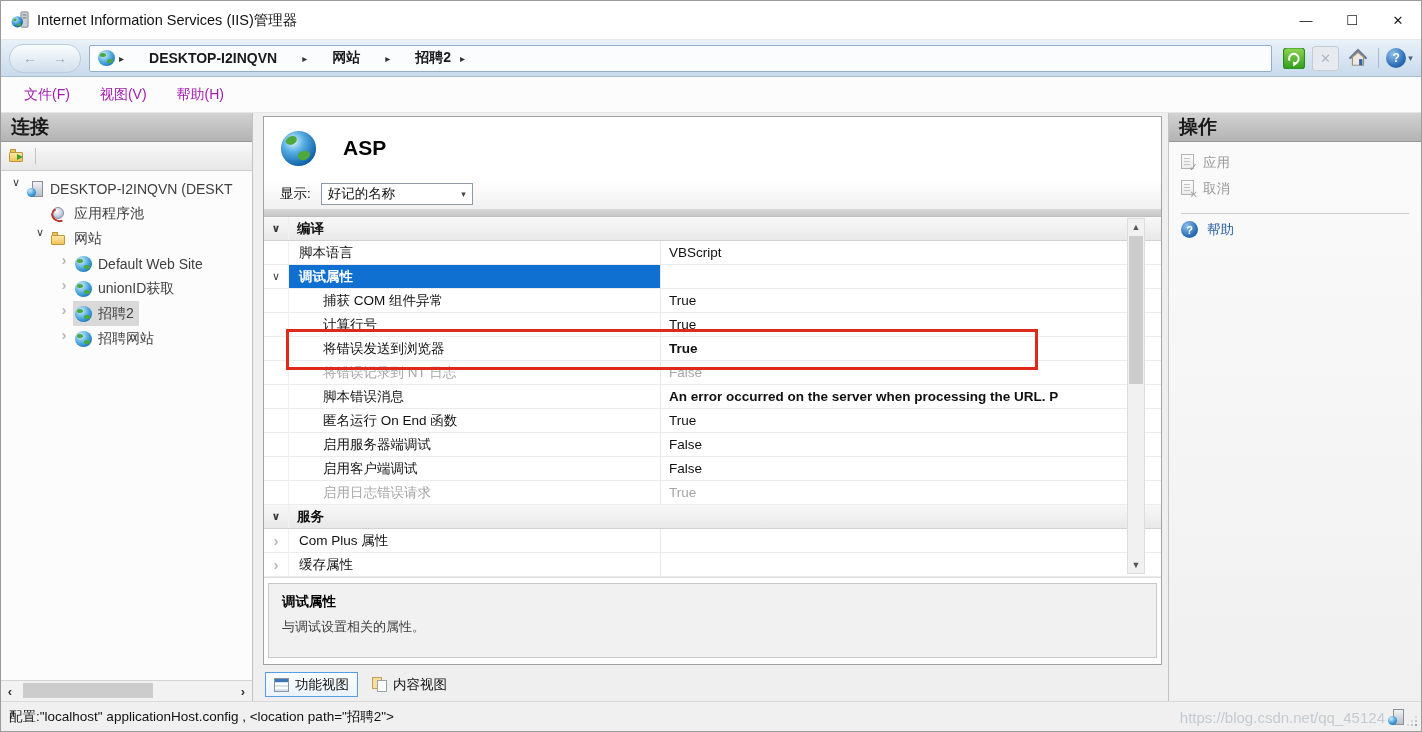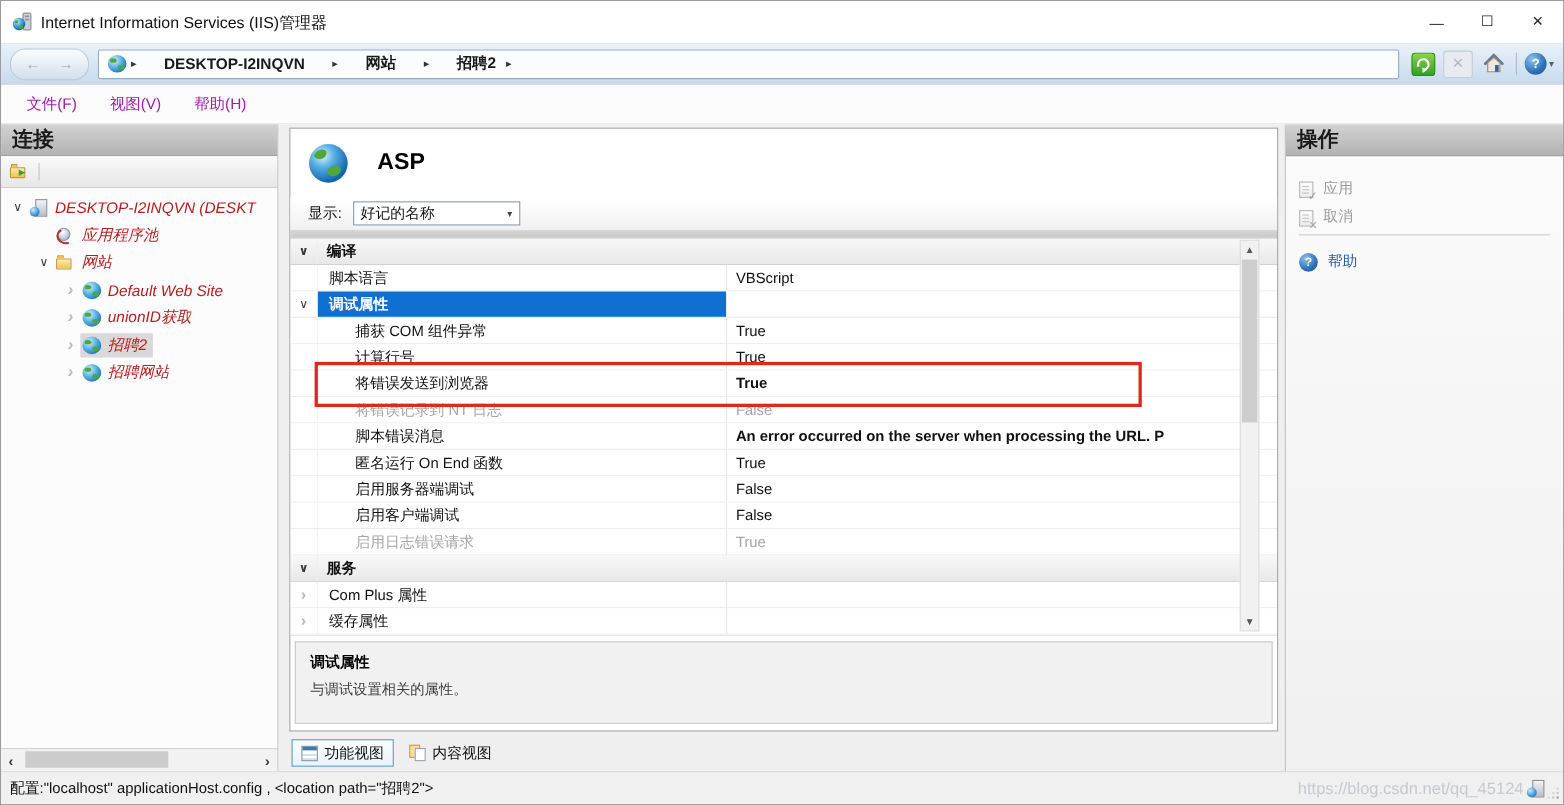--- a/index.html
+++ b/index.html
@@ -32,21 +32,21 @@
 
   
   .workspace{display:flex;height:588px;background:#EFEFEF;box-sizing:border-box;}
 
   
   .connections{width:252px;display:flex;flex-direction:column;border-right:1px solid #C2C2C2;background:#F6F6F6;box-sizing:border-box;flex-shrink:0;}
   .panel-header{height:28px;background:linear-gradient(#D2D2D2,#B3B3B3);border-bottom:1px solid #979797;display:flex;align-items:center;padding:0 10px;font-weight:bold;font-size:19px;color:#1A1A1A;flex-shrink:0;}
   .conn-toolbar{height:28px;background:linear-gradient(#FAFAFA,#E6E6E6);border-bottom:1px solid #CFCFCF;display:flex;align-items:center;padding:0 8px;gap:9px;flex-shrink:0;}
   .tb-sep{width:1px;height:16px;background:#C4C4C4;}
   .tree{flex:1;background:#FCFCFC;overflow:hidden;padding-top:5px;}
-  .titem{height:25px;display:flex;align-items:center;font-size:14px;color:#b91c1c;white-space:nowrap;font-style:italic;}
+  .titem{height:25px;display:flex;font-size:14px;color:#404040;white-space:nowrap;}
   .titem .chev{width:18px;text-align:center;flex-shrink:0;}
   .chev{font-size:11px;color:#3A3A3A;}
   .chev.exp::before{content:"∨";}
   .chev.col::before{content:"›";font-size:15px;color:#B9B9B9;font-weight:bold;}
   .titem.lv0{padding-left:6px;}
   .titem.lv1{padding-left:30px;}
   .titem.lv2{padding-left:54px;}
   .t-inner{display:flex;align-items:center;gap:6px;padding:2px 5px 2px 2px;border-radius:1px;overflow:hidden;}
   .t-inner.selbg{background:#D9D9D9;}
   .tlabel{overflow:hidden;}
@@ -105,21 +105,21 @@
   .tab.selected{background:linear-gradient(#FBFDFF,#EAF3FB);border:1px solid #569DE5;}
   .ic-feat{width:15px;height:14px;border:1px solid #8795A5;background:repeating-linear-gradient(180deg,#FFF 0 2px,#D7E2EA 2px 4px);position:relative;box-sizing:border-box;}
   .ic-feat::before{content:"";position:absolute;top:0;left:0;right:0;height:3px;background:#3F74B5;}
   .ic-content{width:15px;height:15px;position:relative;}
   .ic-content::before{content:"";position:absolute;left:0;top:0;width:10px;height:12px;background:#F7DE9C;border:1px solid #C2A05A;box-sizing:border-box;}
   .ic-content::after{content:"";position:absolute;right:0;bottom:0;width:10px;height:12px;background:#FFF;border:1px solid #9AA2AC;box-sizing:border-box;}
 
   
   .actions{width:253px;display:flex;flex-direction:column;background:linear-gradient(#FBFBFB,#F0F0F0);border-left:1px solid #C2C2C2;box-sizing:border-box;flex-shrink:0;}
   .act-list{padding:12px 0 0 12px;display:flex;flex-direction:column;}
-  .act-item{display:flex;align-items:flex-end;gap:9px;height:26px;font-size:13.5px;color:#111;}
+  .act-item{display:flex;align-items:flex-start;gap:9px;height:26px;font-size:13.5px;color:#111;}
   .act-item.disabled{color:#9B9B9B;}
   .act-sep{height:1px;background:#CDCDCD;margin:7px 12px 7px 0;}
   .act-help-label{color:#2A62A5;}
   .ic-doc{width:13px;height:15px;background:linear-gradient(#FDFDFD,#E9E9E9);border:1px solid #A8A8A8;position:relative;opacity:.85;box-sizing:border-box;flex-shrink:0;}
   .ic-doc::before{content:"";position:absolute;left:2px;top:3px;width:6px;height:1px;background:#BBB;box-shadow:0 3px 0 #BBB,0 6px 0 #BBB;}
   .ic-doc.check::after{content:"✓";position:absolute;right:-5px;bottom:-6px;color:#7F8F9C;font-size:11px;font-weight:bold;}
   .ic-doc.cross::after{content:"✕";position:absolute;right:-5px;bottom:-6px;color:#9A9A9A;font-size:10px;font-weight:bold;}
   .ic-help{width:17px;height:17px;border-radius:50%;background:radial-gradient(circle at 35% 30%,#8FC2EC,#2E6FB8 60%,#1C4F92);color:#FFF;font-size:11px;font-weight:bold;display:flex;align-items:center;justify-content:center;flex-shrink:0;}
   .ic-help.big{width:20px;height:20px;font-size:12px;}
 

